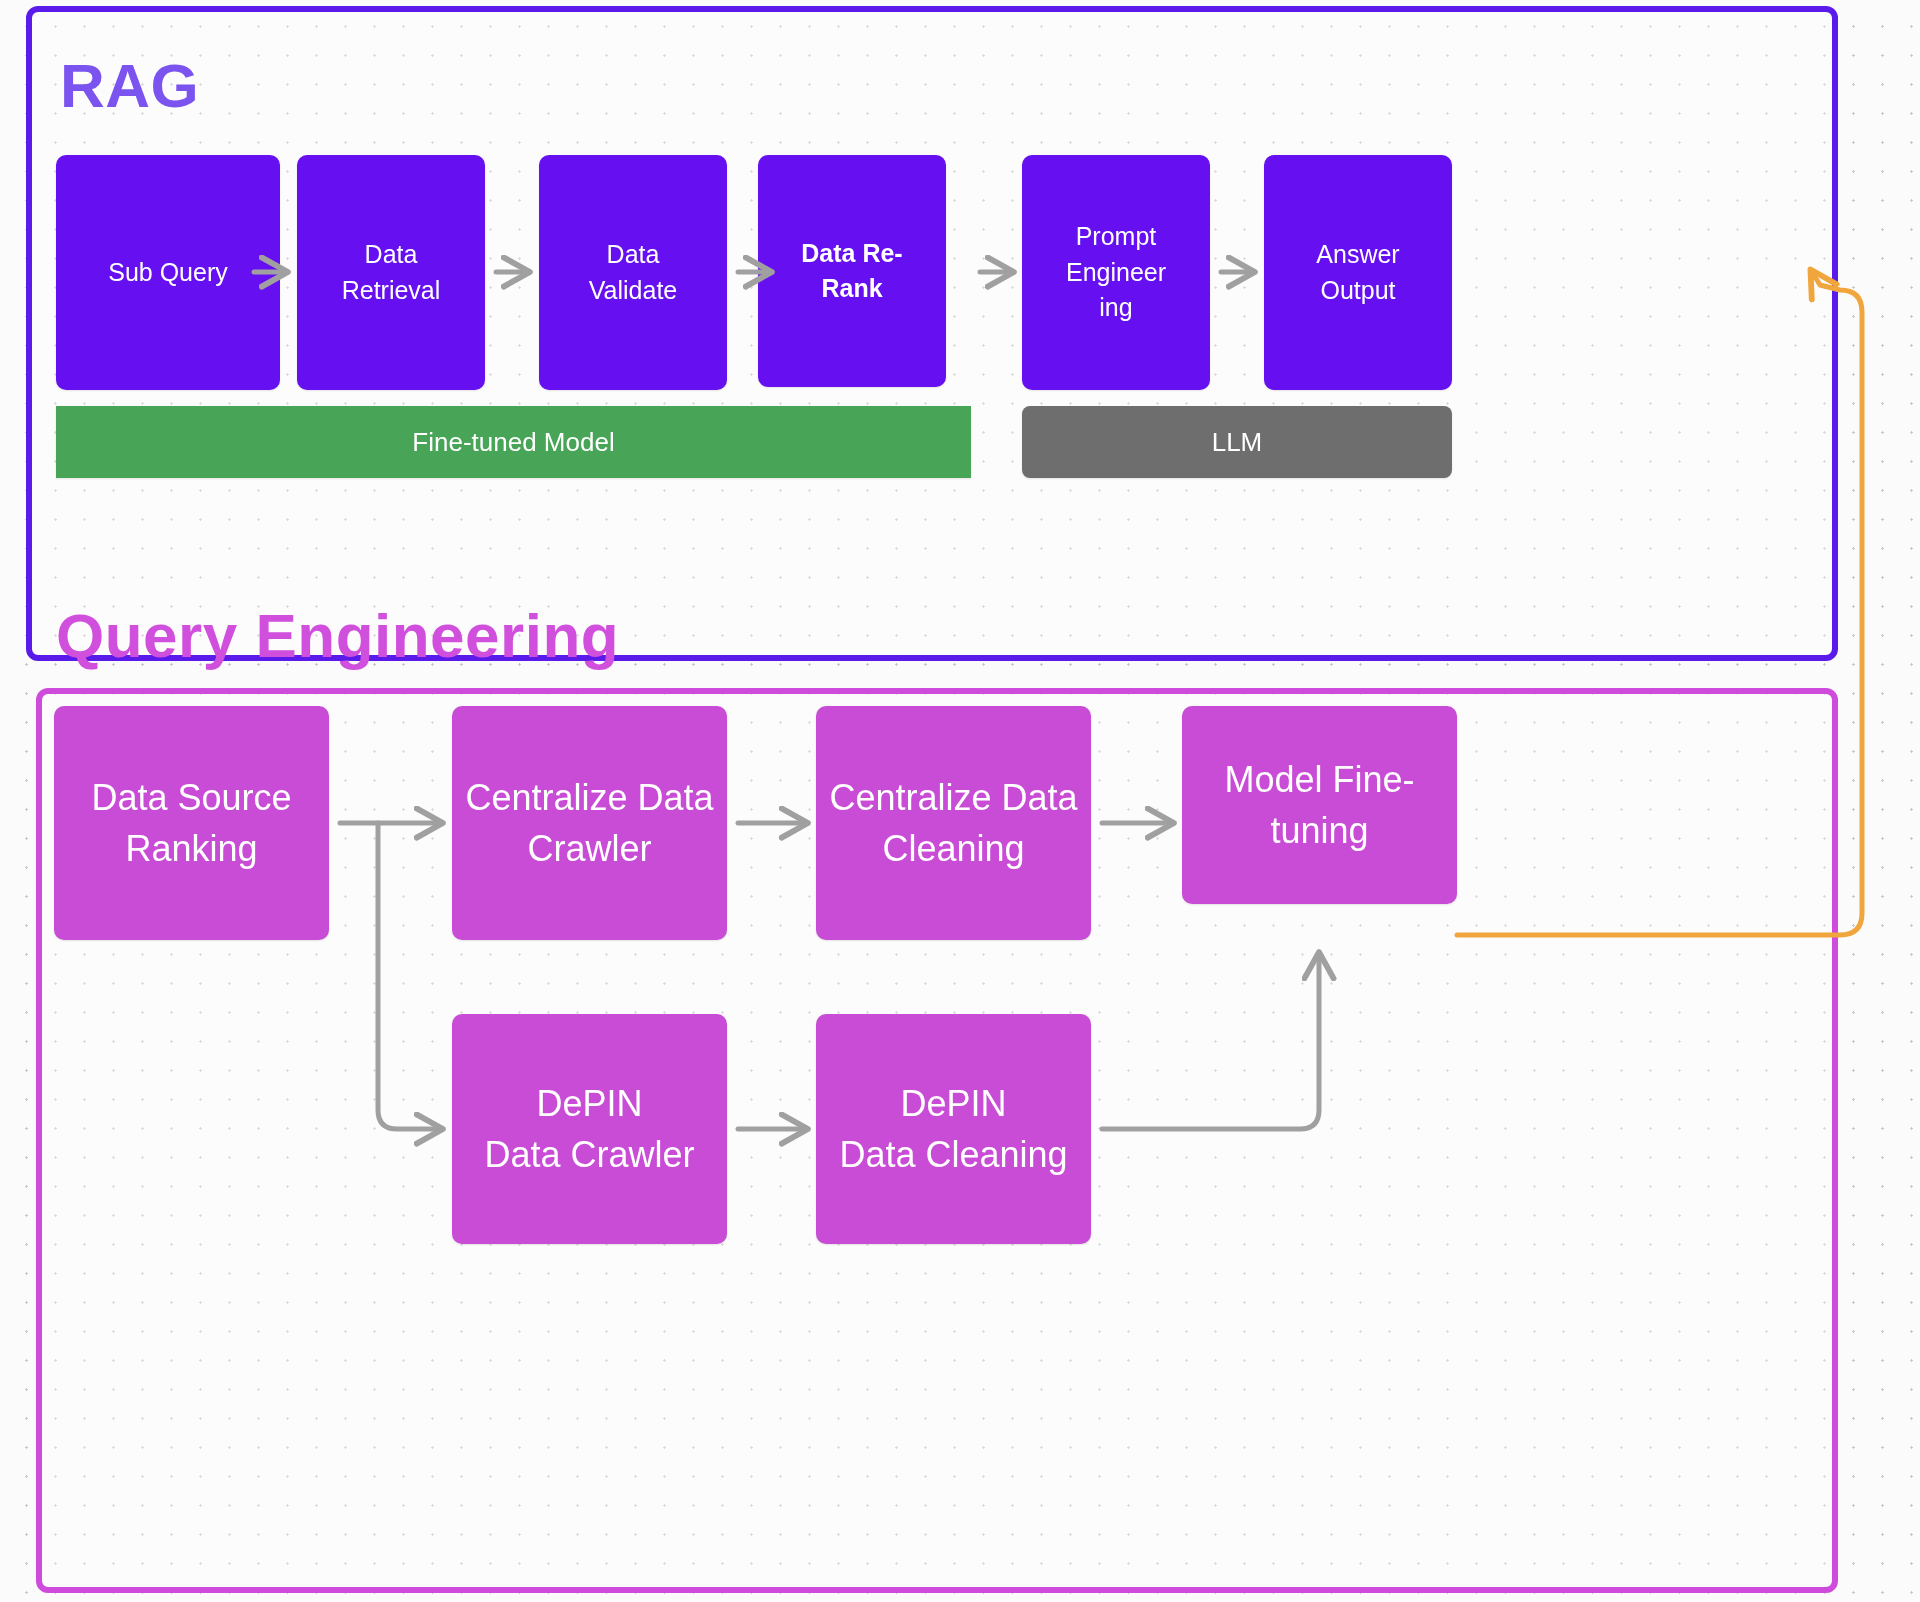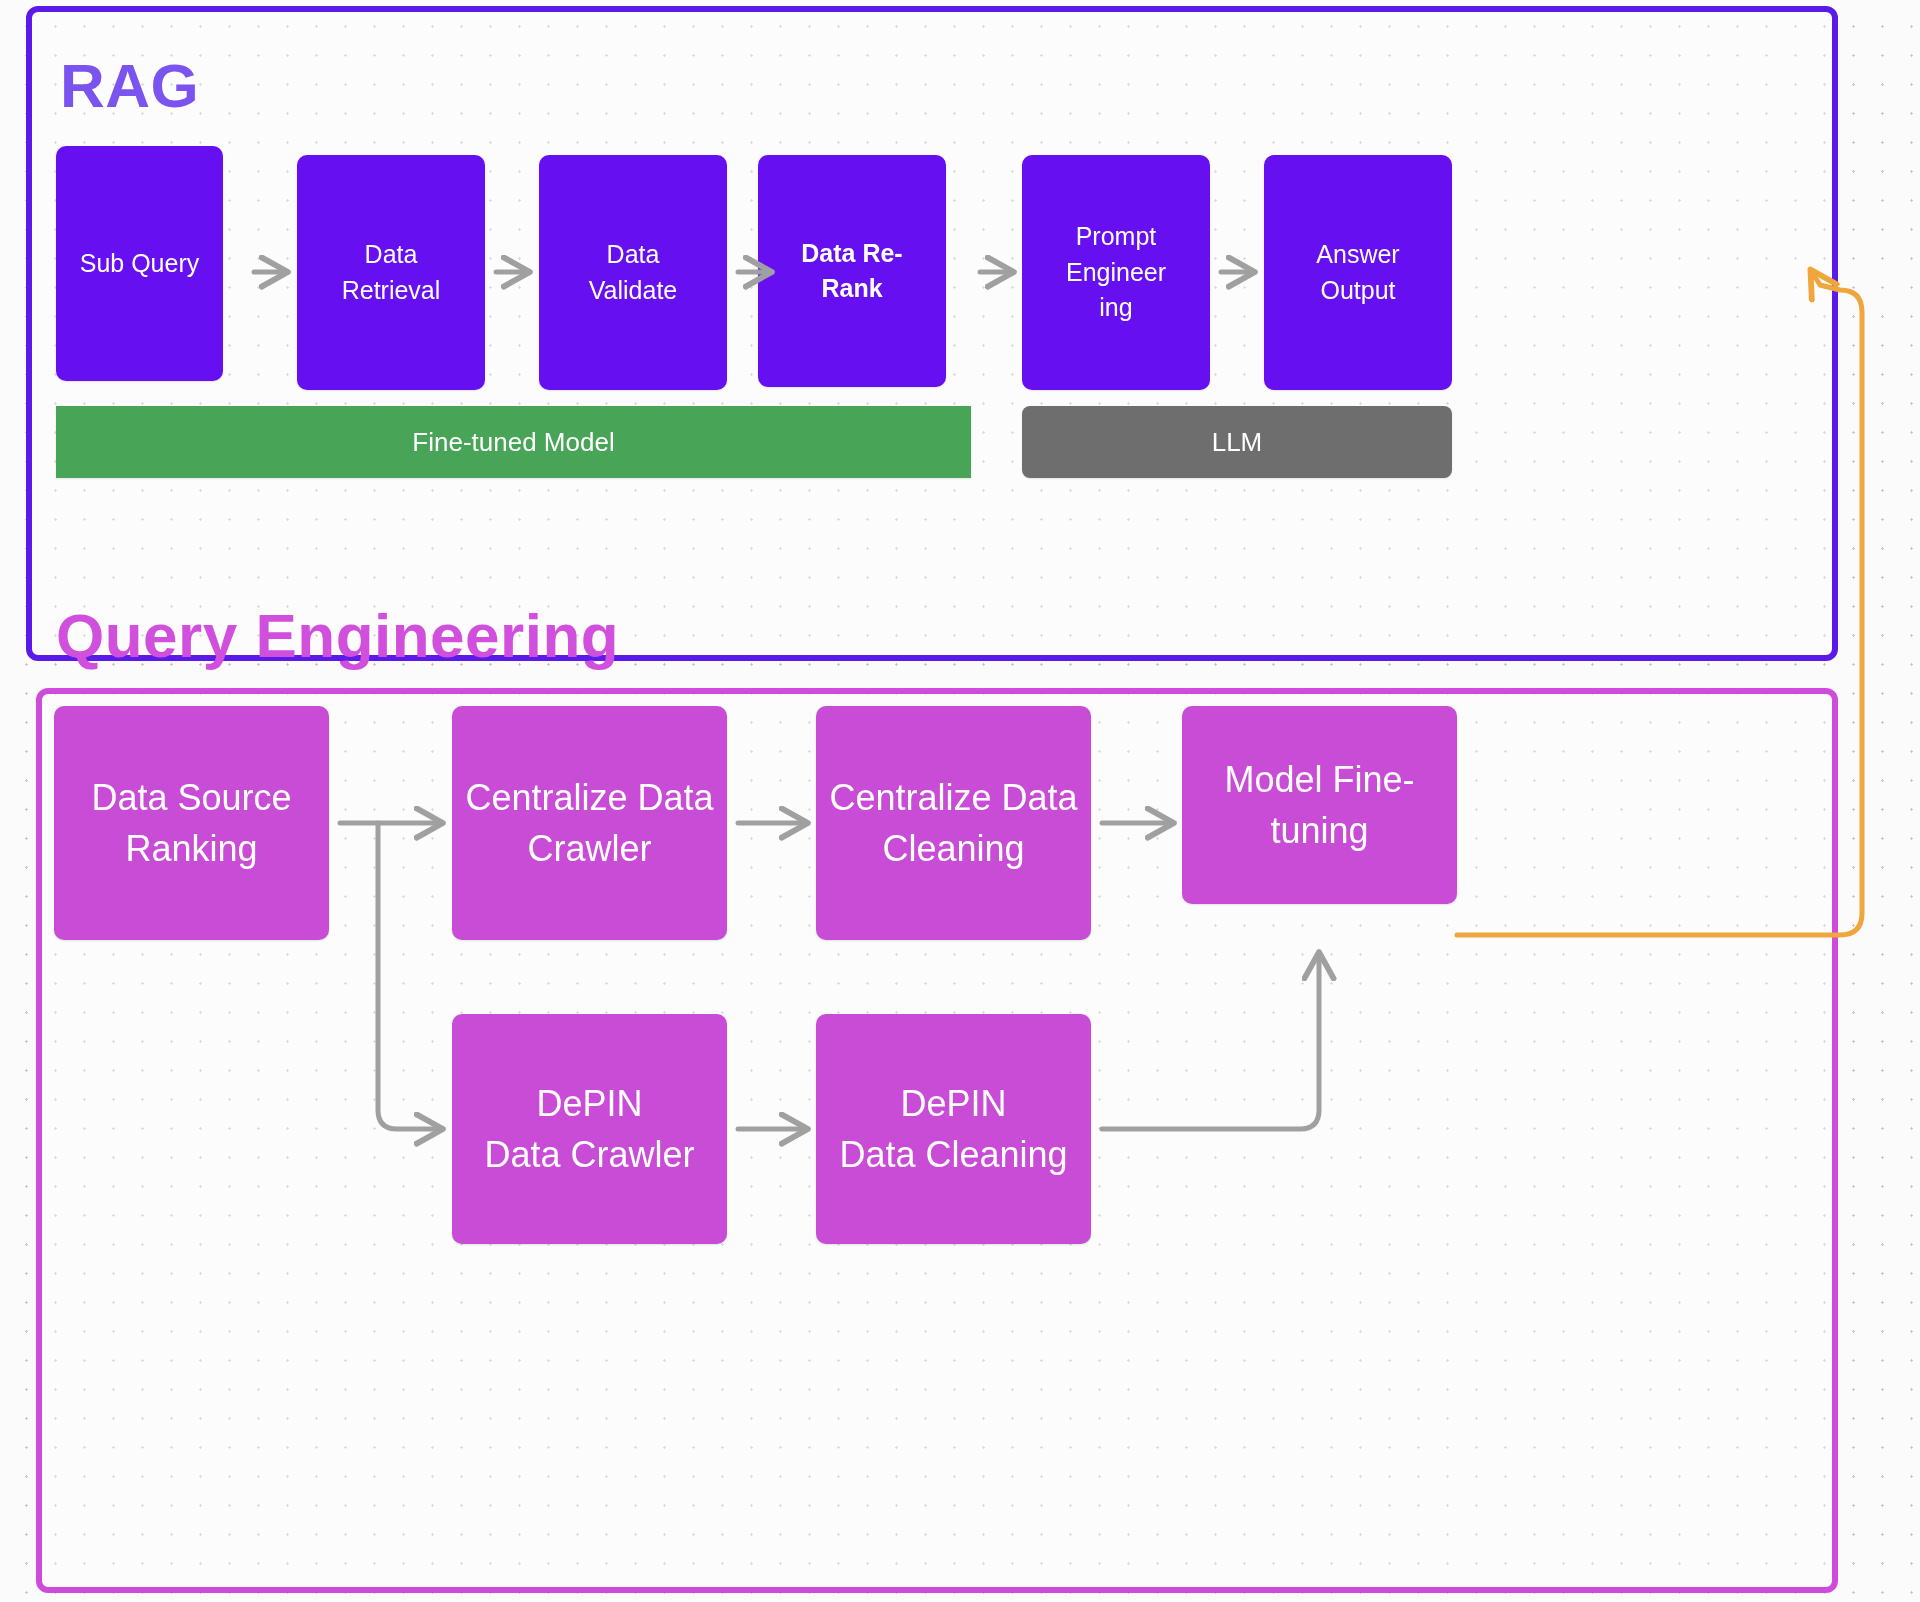--- a/index.html
+++ b/index.html
@@ -94,21 +94,21 @@
   }
 </style>
 </head>
 <body>
 
 <div id="canvas">
 
   <div class="group" id="rag-group"></div>
   <div class="group-title" id="rag-title">RAG</div>
 
-  <div class="node purple" style="left:56px; top:146px; width:167px; height:235px;">
+  <div class="node purple" style="left:56px; top:155px; width:224px; height:235px;">
     <span class="lbl">Sub Query</span>
   </div>
 
   <div class="node purple" style="left:297px; top:155px; width:188px; height:235px;">
     <span class="lbl">Data
 Retrieval</span>
   </div>
 
   <div class="node purple" style="left:539px; top:155px; width:188px; height:235px;">
     <span class="lbl">Data

